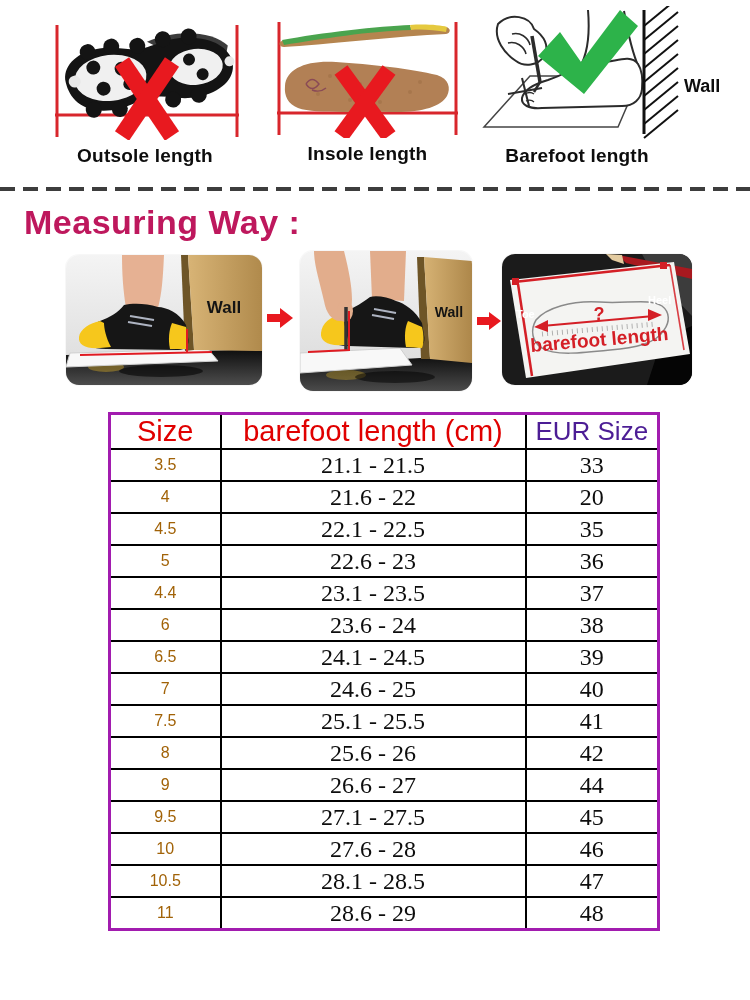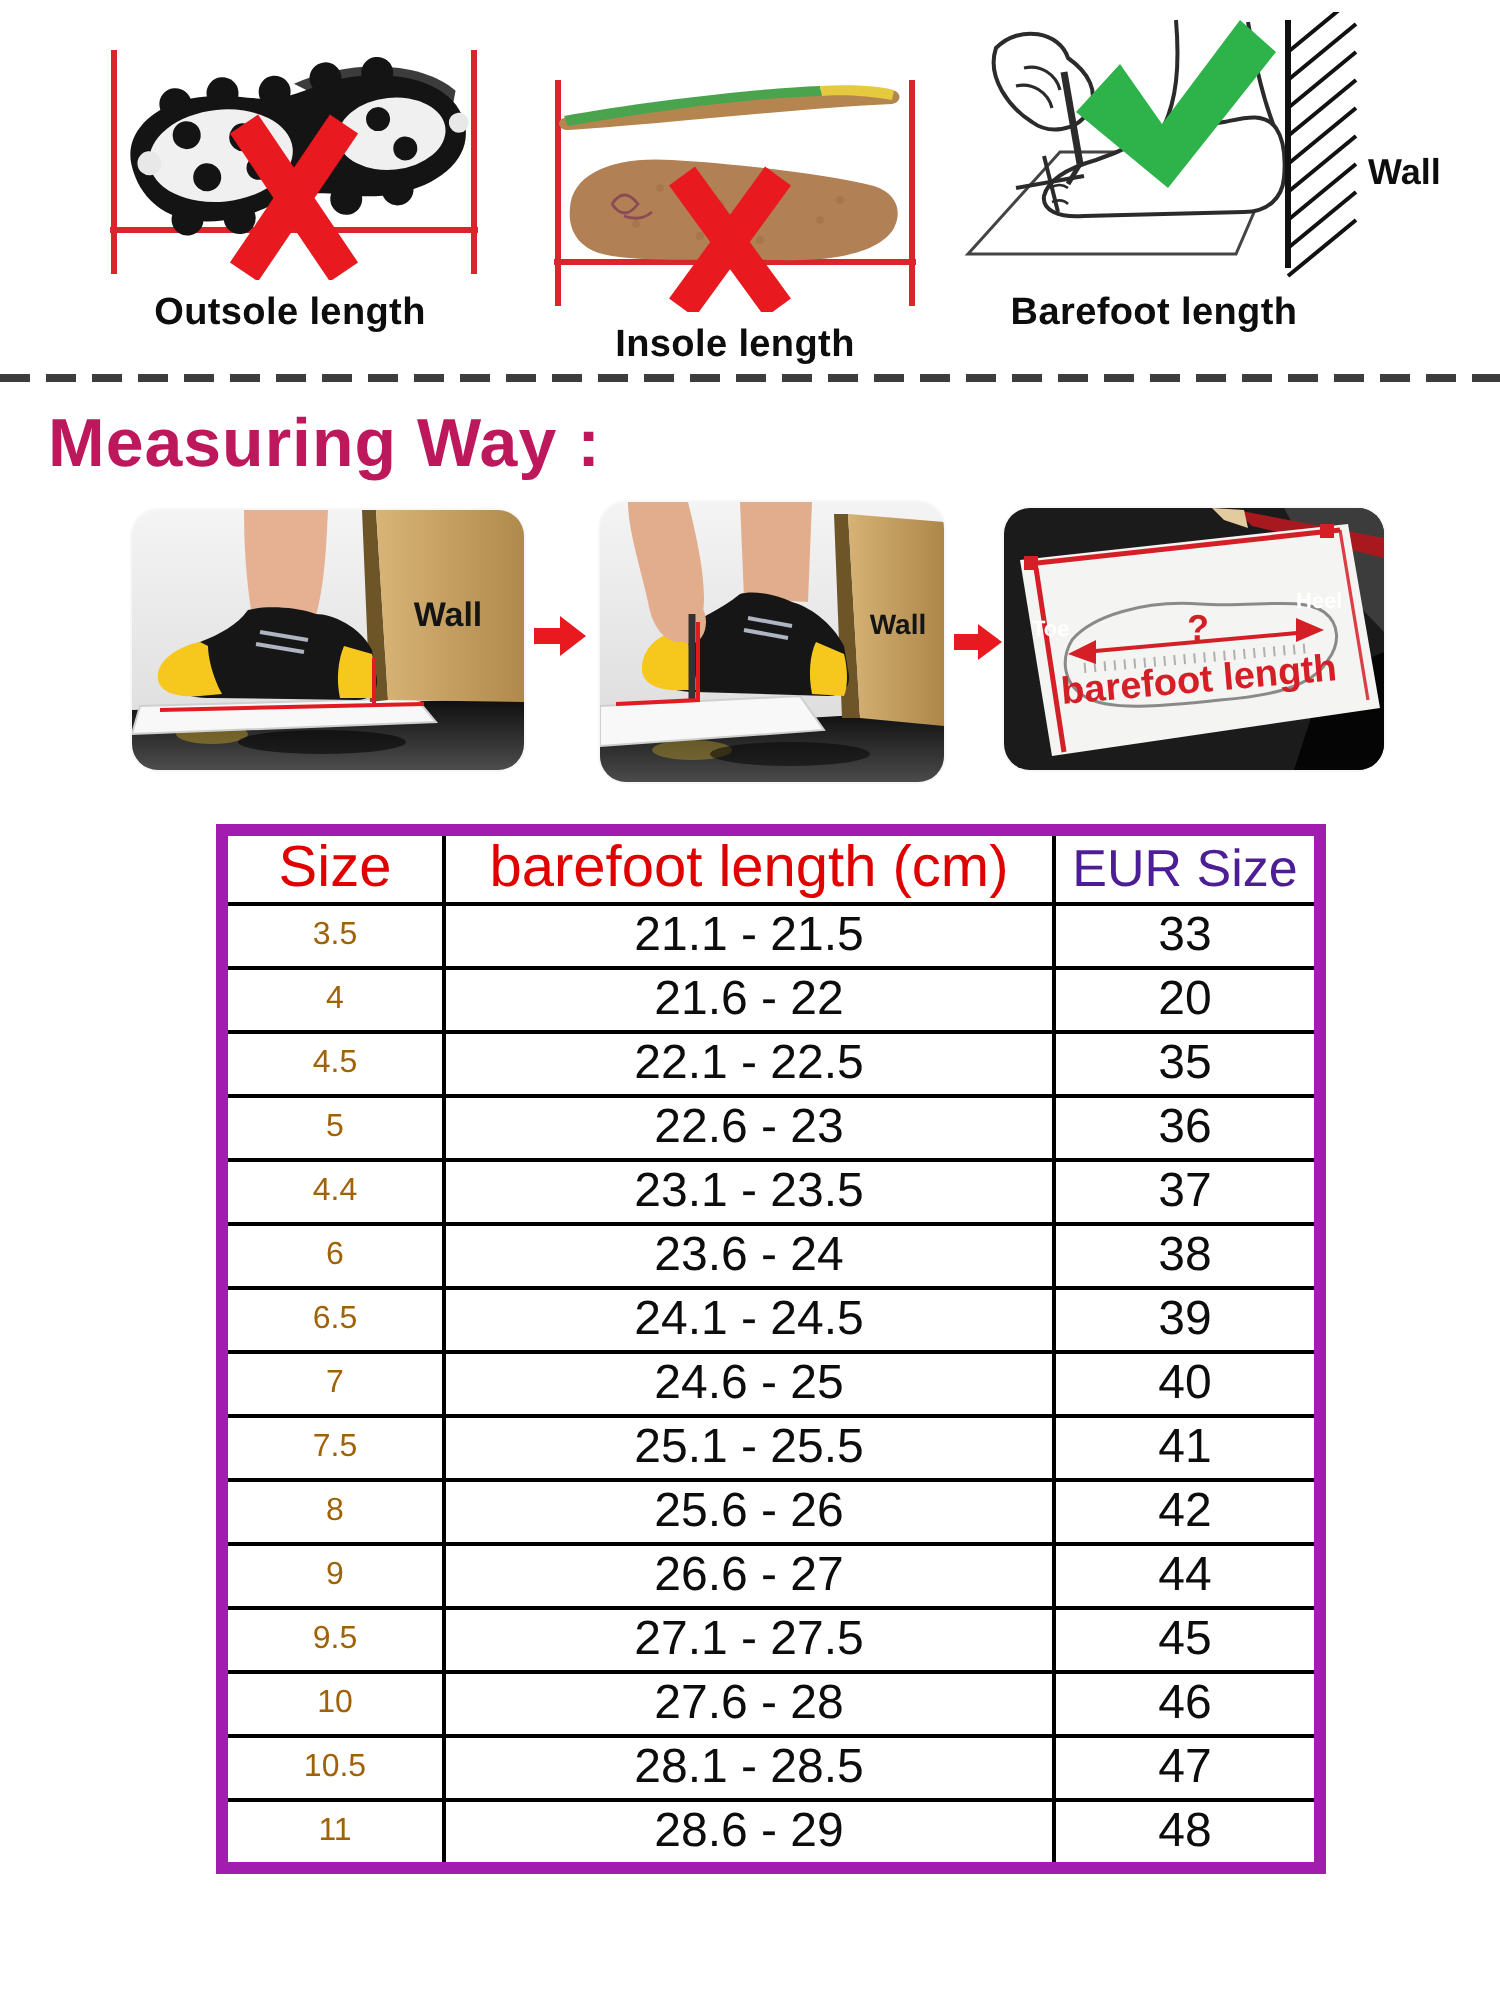--- a/index.html
+++ b/index.html
@@ -15,26 +15,26 @@
   
   .divider{height:4px;background:repeating-linear-gradient(90deg,#3d3d3d 0 15px,transparent 15px 23px);}
 
   
   .mw-heading{font-size:34px;font-weight:bold;color:#be185d;margin:11px 0 0 24px;letter-spacing:.5px;line-height:40px;}
   .photos{position:relative;height:148px;margin-top:9px;}
   .photo{position:absolute;border-radius:13px;overflow:hidden;box-shadow:0 0 0 1px rgba(0,0,0,.03);}
   .step-arrow{position:absolute;}
 
   
-  .size-table{border-collapse:collapse;margin:13px 0 0 108px;table-layout:fixed;width:549px;border:6px solid #a21caf;}
+  .size-table{border-collapse:collapse;margin:13px 0 0 108px;table-layout:fixed;width:549px;border:3px solid #a21caf;}
   .size-table th,.size-table td{border:2.5px solid #000;text-align:center;vertical-align:middle;padding:0;height:30px;white-space:nowrap;overflow:hidden;}
   .h-size,.h-len{color:#e00000;font-size:29px;font-weight:normal;}
   .h-eur{color:#4c1d95;font-size:26px;font-weight:normal;}
   .c-size{font-weight:normal;font-size:16px;color:#a16207;}
-  .c-len,.c-eur{font-size:24px;color:#0d0d0d;font-weight:normal;}
+  .c-len,.c-eur{font-size:24px;color:#0d0d0d;font-weight:normal;font-family:Liberation Serif, serif;}
 </style>
 </head>
 <body>
 
 <div id="canvas">
 
   <div class="methods">
 
     <div class="method-fig" style="left:30px;top:16px;width:230px;">
       <svg width="230" height="124" viewBox="0 0 230 124">
@@ -66,21 +66,21 @@
             <circle cx="200" cy="54" r="5" fill="#e8e8e8"></circle>
         </g>
         <g stroke="#e8191f" stroke-width="17">
           <line x1="92" y1="46" x2="142" y2="120"></line>
           <line x1="142" y1="46" x2="92" y2="120"></line>
         </g>
       </svg>
       <div class="method-label">Outsole length</div>
     </div>
 
-    <div class="method-fig" style="left:260px;top:32px;width:215px;">
+    <div class="method-fig" style="left:260px;top:14px;width:215px;">
       <svg width="215" height="124" viewBox="0 0 215 124">
         <line x1="19" y1="8" x2="19" y2="121" stroke="#d8262c" stroke-width="3"></line>
         <line x1="196" y1="8" x2="196" y2="121" stroke="#d8262c" stroke-width="3"></line>
         <line x1="17" y1="99" x2="198" y2="99" stroke="#d8262c" stroke-width="3"></line>
         <g>
           <path d="M22,27 C60,20 140,11 186,13 C191,14 191,19 186,20 C140,22 60,31 24,33 C19,33 18,28 22,27 Z" fill="#b5854f"></path>
           <path d="M22,26 C60,19 120,12 150,11 L151,16 C110,17 60,25 24,31 Z" fill="#4aa44e"></path>
           <path d="M150,11 C165,10 180,11 187,13 L186,18 C175,16 160,15 151,16 Z" fill="#e5c93f"></path>
         </g>
         <g>

